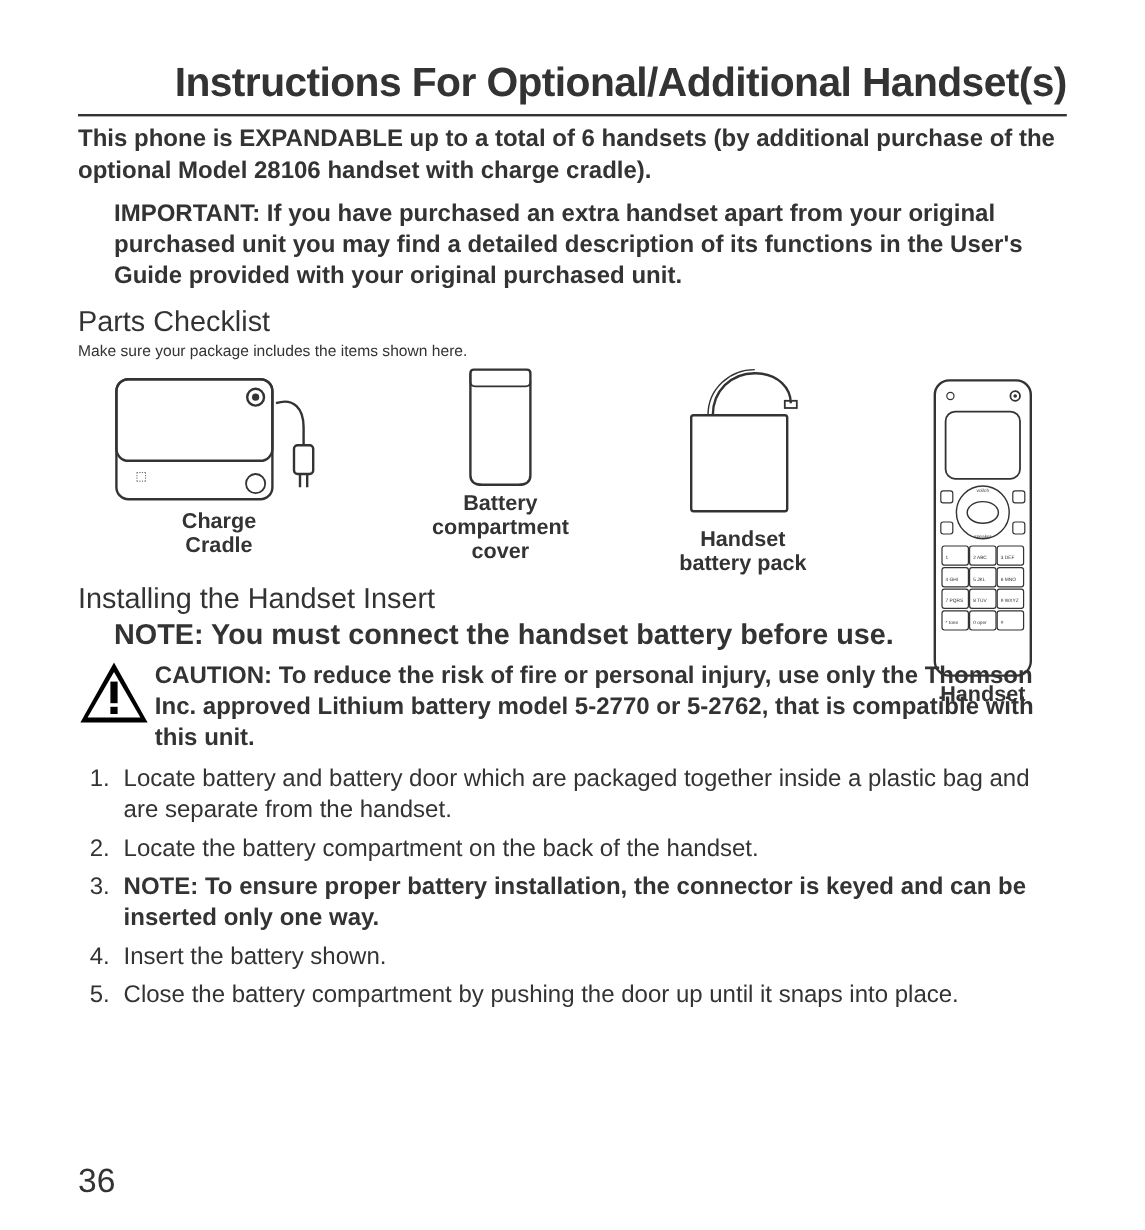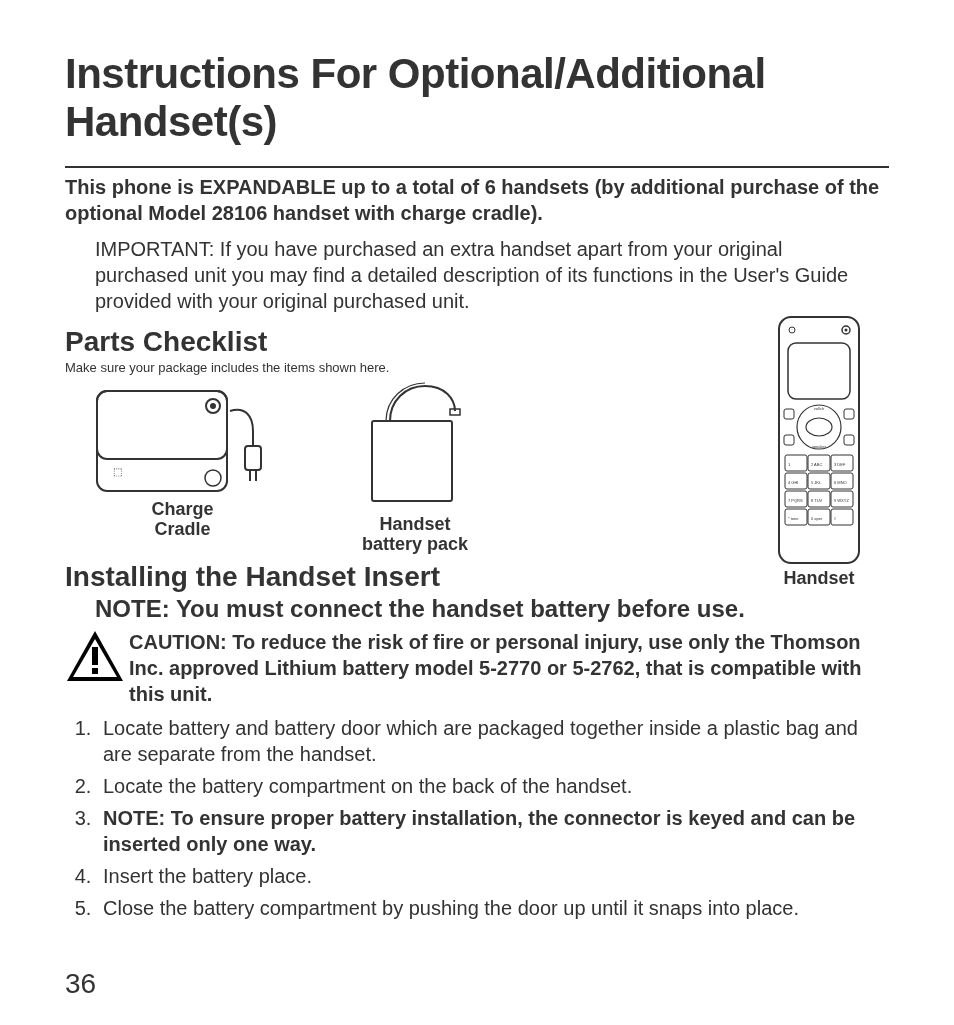--- a/index.html
+++ b/index.html
@@ -10,46 +10,47 @@
     color: #333;
   }
   .page {
     width: 954px;
     height: 1025px;
     box-sizing: border-box;
     padding: 50px 65px 20px 65px;
     position: relative;
   }
   h1.main-title {
-    font-size: 42px;
+    font-size: 34px;
     font-weight: 700;
     margin: 0 0 4px 0;
     border-bottom: 2.5px solid #333;
-    padding-bottom: 20px;
+    padding-bottom: 6px;
     letter-spacing: -0.5px;
+    text-align: right;
   }
   .intro {
     font-size: 20px;
     line-height: 1.3;
     margin: 6px 0 10px 0;
     font-weight: 700;
   }
   .important-block {
     margin-left: 30px;
     margin-right: 20px;
   }
   .important-block p {
     font-size: 20px;
+    font-weight: 700;
+    line-height: 1.3;
+    margin: 4px 0 12px 0;
+  }
+  h2.section {
+    font-size: 24px;
     font-weight: 400;
-    line-height: 1.3;
-    margin: 4px 0 12px 0;
-  }
-  h2.section {
-    font-size: 28px;
-    font-weight: 700;
     margin: 6px 0 2px 0;
   }
   .sub-intro {
     font-size: 13px;
     margin: 0 0 6px 0;
   }
   .parts-row {
     display: flex;
     align-items: flex-start;
     justify-content: flex-start;
@@ -146,20 +147,29 @@
         <circle cx="118" cy="97" r="8" fill="none" stroke="#333" stroke-width="1.5"></circle>
         <path d="M135 30 C150 25 158 35 158 50 L158 65" fill="none" stroke="#333" stroke-width="2"></path>
         <rect x="150" y="65" width="16" height="24" rx="3" fill="none" stroke="#333" stroke-width="2"></rect>
         <line x1="155" y1="89" x2="155" y2="100" stroke="#333" stroke-width="2"></line>
         <line x1="161" y1="89" x2="161" y2="100" stroke="#333" stroke-width="2"></line>
       </svg>
       <div class="part-label" style="white-space:pre-line;">Charge
 Cradle</div>
     </div>
 
+    <div class="part" style="margin-left:50px;">
+      <svg width="70" height="100" viewBox="0 0 70 100">
+        <path d="M10 5 Q10 2 13 2 L57 2 Q60 2 60 5 L60 90 Q60 98 50 98 L20 98 Q10 98 10 90 Z" fill="none" stroke="#333" stroke-width="2"></path>
+        <path d="M10 5 L10 12 Q10 16 14 16 L56 16 Q60 16 60 12" fill="none" stroke="#333" stroke-width="1.5"></path>
+      </svg>
+      <div class="part-label" style="white-space:pre-line;">Battery
+compartment
+cover</div>
+    </div>
 
     <div class="part" style="margin-left:50px;">
       <svg width="110" height="130" viewBox="0 0 110 130">
         <rect x="12" y="40" width="80" height="80" rx="2" fill="none" stroke="#333" stroke-width="2"></rect>
         <path d="M30 40 C30 20 45 5 65 5 C85 5 95 18 95 30" fill="none" stroke="#333" stroke-width="2"></path>
         <path d="M26 40 C26 18 44 2 65 2" fill="none" stroke="#333" stroke-width="1.2"></path>
         <rect x="90" y="28" width="10" height="6" fill="none" stroke="#333" stroke-width="1.5"></rect>
       </svg>
       <div class="part-label" style="white-space:pre-line;">Handset
 battery pack</div>
@@ -232,18 +242,18 @@
     </svg>
     <div class="caution-text">CAUTION: To reduce the risk of fire or personal injury, use only the Thomson Inc. approved Lithium battery model 5-2770 or 5-2762, that is compatible with this unit.</div>
   </div>
 
   <ol class="steps">
     <li><span>Locate battery and battery door which are packaged together inside a plastic bag and are separate from the handset.</span></li>
     <li><span>Locate the battery compartment on the back of the handset.</span></li>
     <li>
       <span class="step-note">NOTE: To ensure proper battery installation, the connector is keyed and can be inserted only one way.</span>
     </li>
-    <li><span>Insert the battery place.</span></li>
+    <li><span>Insert the battery shown.</span></li>
     <li><span>Close the battery compartment by pushing the door up until it snaps into place.</span></li>
   </ol>
 
   <div class="page-num">36</div>
 </div>
 
 </body></html>

